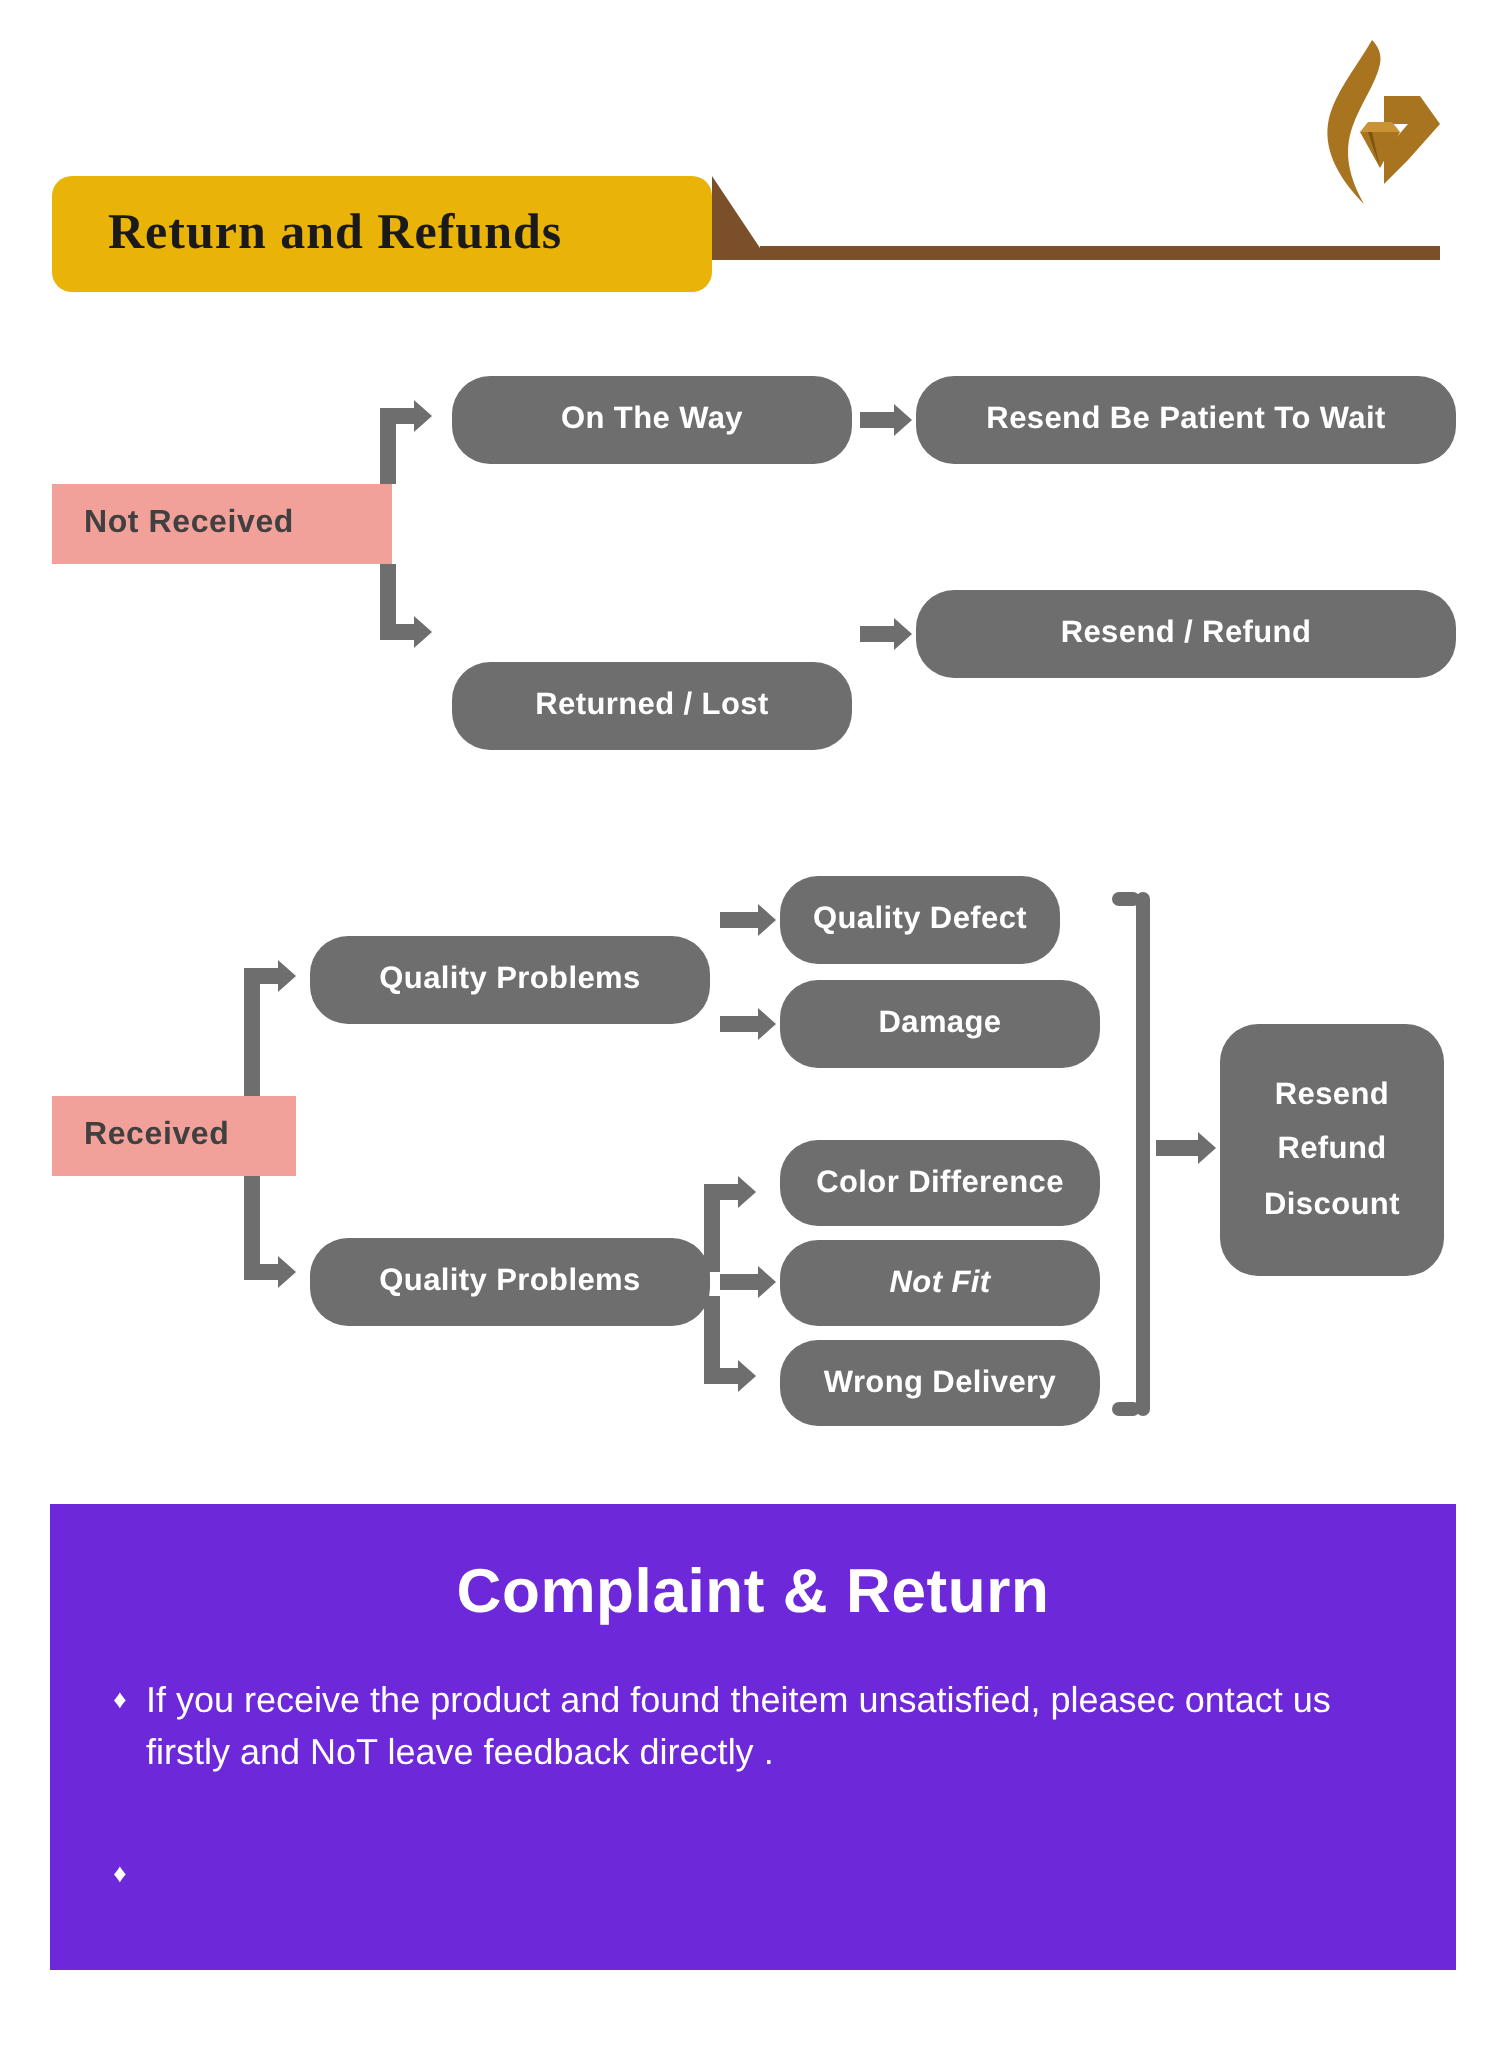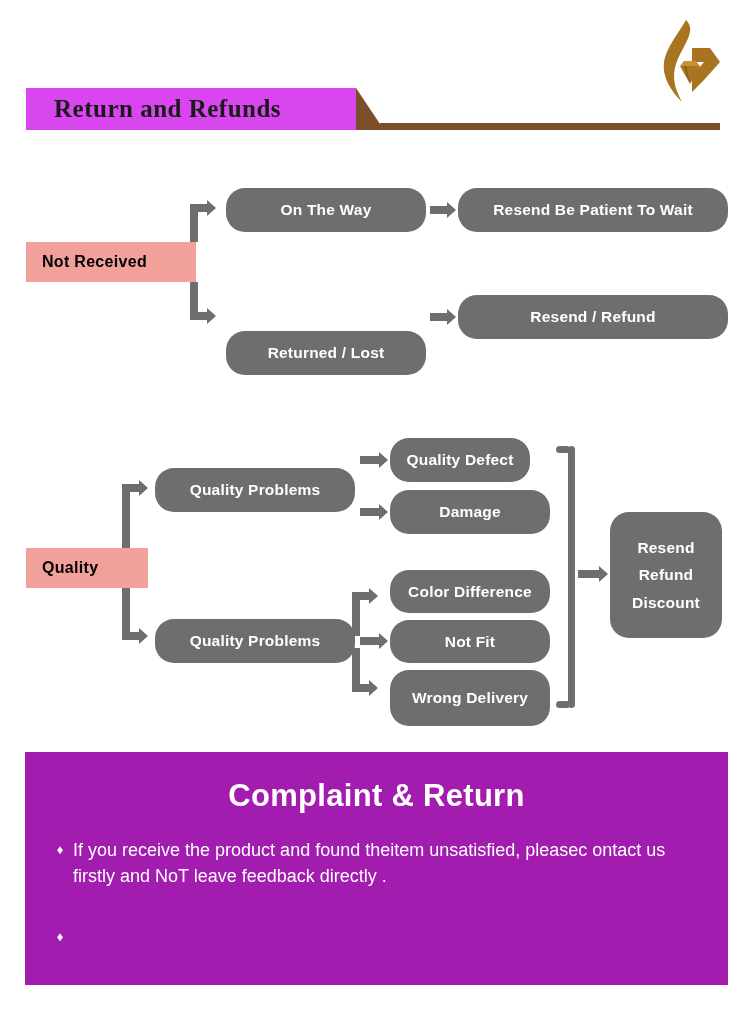--- a/index.html
+++ b/index.html
@@ -18,23 +18,23 @@
     height: 1025px;
     background: #ffffff;
   }
 
   
   .header { position: absolute; left: 0; top: 0; width: 750px; height: 145px; }
 
   .banner {
     position: absolute;
     left: 26px; top: 88px;
-    width: 330px; height: 42px;
-    background: #d946ef;
-    display: flex; align-items: center;
+    width: 330px; height: 58px;
+    background: #eab308;
+    display: flex; align-items: center; border-radius: 10px;
   }
   .banner-text {
     font-family: "Liberation Serif", serif;
     font-size: 25px;
     font-weight: 700;
     color: #1a1a1a;
     letter-spacing: 0.5px;
     padding-left: 28px;
     white-space: nowrap;
   }
@@ -65,21 +65,21 @@
     font-weight: 700;
     font-size: 15.5px;
     letter-spacing: 0.2px;
     text-align: center;
     line-height: 1.25;
     border-radius: 19px;
   }
   .pinkbox {
     position: absolute;
     background: #f2a09a;
-    color: #000000;
+    color: #404040;
     display: flex;
     align-items: center;
     font-weight: 700;
     font-size: 16px;
     padding-left: 16px;
     letter-spacing: 0.3px;
   }
 
   
   .arrow-r { position: absolute; height: 16px; }
@@ -127,21 +127,21 @@
     background: #6e6e6e; border-radius: 4px;
   }
   .bracket .tt { top: 0; }
   .bracket .tb { bottom: 0; }
 
   
   .panel {
     position: absolute;
     left: 25px; top: 752px;
     width: 703px; height: 233px;
-    background: #a21caf;
+    background: #6d28d9;
   }
   .panel-title {
     position: absolute;
     left: 0; top: 26px; width: 100%;
     text-align: center;
     color: #ffffff;
     font-size: 31px;
     font-weight: 700;
     letter-spacing: 0.3px;
   }
@@ -222,21 +222,21 @@
     <div class="arrow-r" style="left:430px; top:309px; width:26px;">
       <div class="shaft" style="width:17px;"></div>
       <div class="head" style="left:17px;"></div>
     </div>
 
     <div class="gbox" style="left:458px; top:295px; width:270px; height:44px;">Resend / Refund</div>
   </div>
 
   <div>
 
-    <div class="pinkbox" style="left:26px; top:548px; width:122px; height:40px;">Quality</div>
+    <div class="pinkbox" style="left:26px; top:548px; width:122px; height:40px;">Received</div>
 
     <div class="elbow" style="left:122px; top:476px; width:36px; height:72px;">
       <div class="v" style="left:0; top:8px; height:64px;"></div>
       <div class="corner" style="left:0; top:8px;"></div>
       <div class="h" style="left:0; top:8px; width:17px;"></div>
       <div class="head" style="left:17px; top:4px;"></div>
     </div>
 
     <div class="gbox" style="left:155px; top:468px; width:200px; height:44px;">Quality Problems</div>
 
@@ -266,29 +266,29 @@
       <div class="corner" style="left:0; top:8px;"></div>
       <div class="h" style="left:0; top:8px; width:17px;"></div>
       <div class="head" style="left:17px; top:4px;"></div>
     </div>
     <div class="gbox" style="left:390px; top:570px; width:160px; height:43px;">Color Difference</div>
 
     <div class="arrow-r" style="left:360px; top:633px; width:28px;">
       <div class="shaft" style="width:19px;"></div>
       <div class="head" style="left:19px;"></div>
     </div>
-    <div class="gbox" style="left:390px; top:620px; width:160px; height:43px;">Not Fit</div>
+    <div class="gbox" style="left:390px; top:620px; width:160px; height:43px;font-style:italic;">Not Fit</div>
 
     <div class="elbow" style="left:352px; top:648px; width:36px; height:52px;">
       <div class="v" style="left:0; top:0; height:44px;"></div>
       <div class="corner" style="left:0; top:36px;"></div>
       <div class="h" style="left:0; top:36px; width:17px;"></div>
       <div class="head" style="left:17px; top:32px;"></div>
     </div>
-    <div class="gbox" style="left:390px; top:670px; width:160px; height:56px;">Wrong Delivery</div>
+    <div class="gbox" style="left:390px; top:670px; width:160px; height:43px;">Wrong Delivery</div>
 
     <div class="bracket" style="left:556px; top:446px; width:19px; height:262px;">
       <div class="spine"></div>
       <div class="tt"></div>
       <div class="tb"></div>
     </div>
 
     <div class="arrow-r" style="left:578px; top:566px; width:30px;">
       <div class="shaft" style="width:21px;"></div>
       <div class="head" style="left:21px;"></div>

